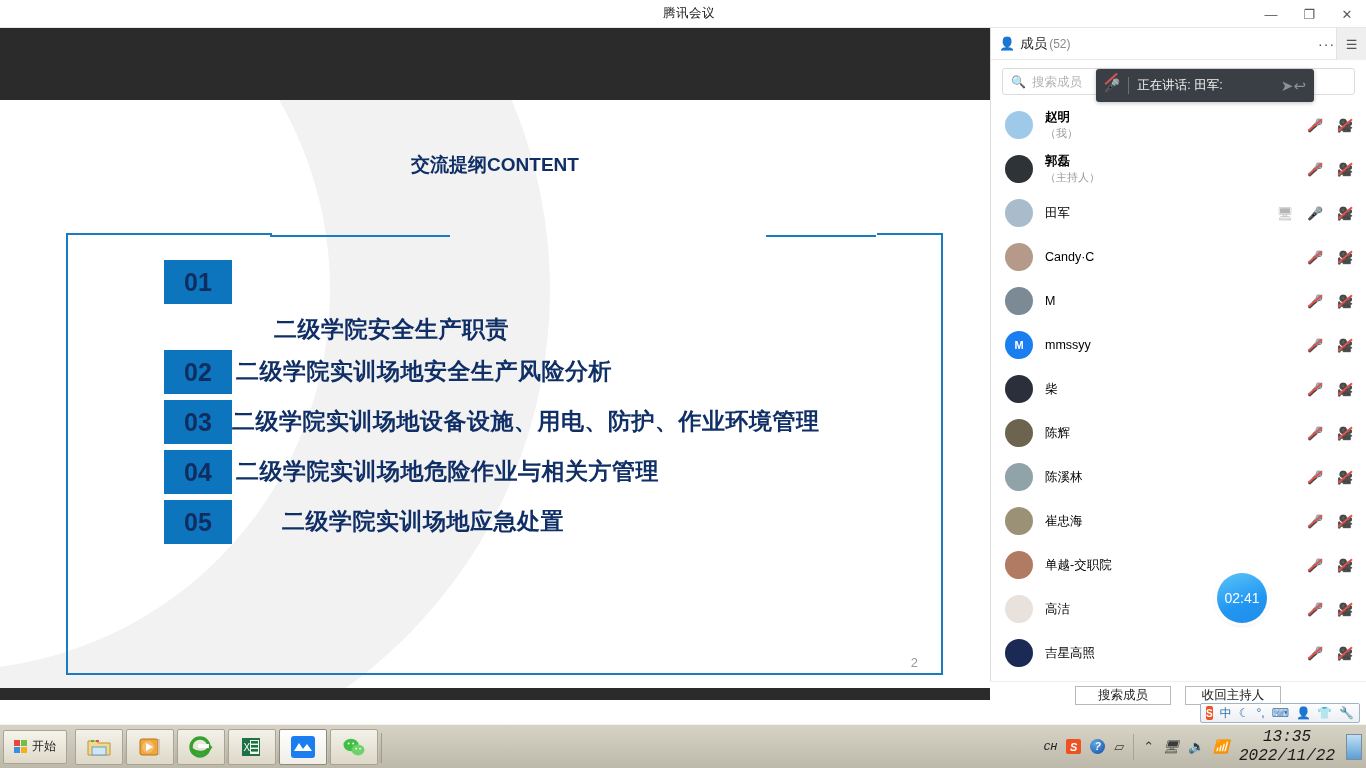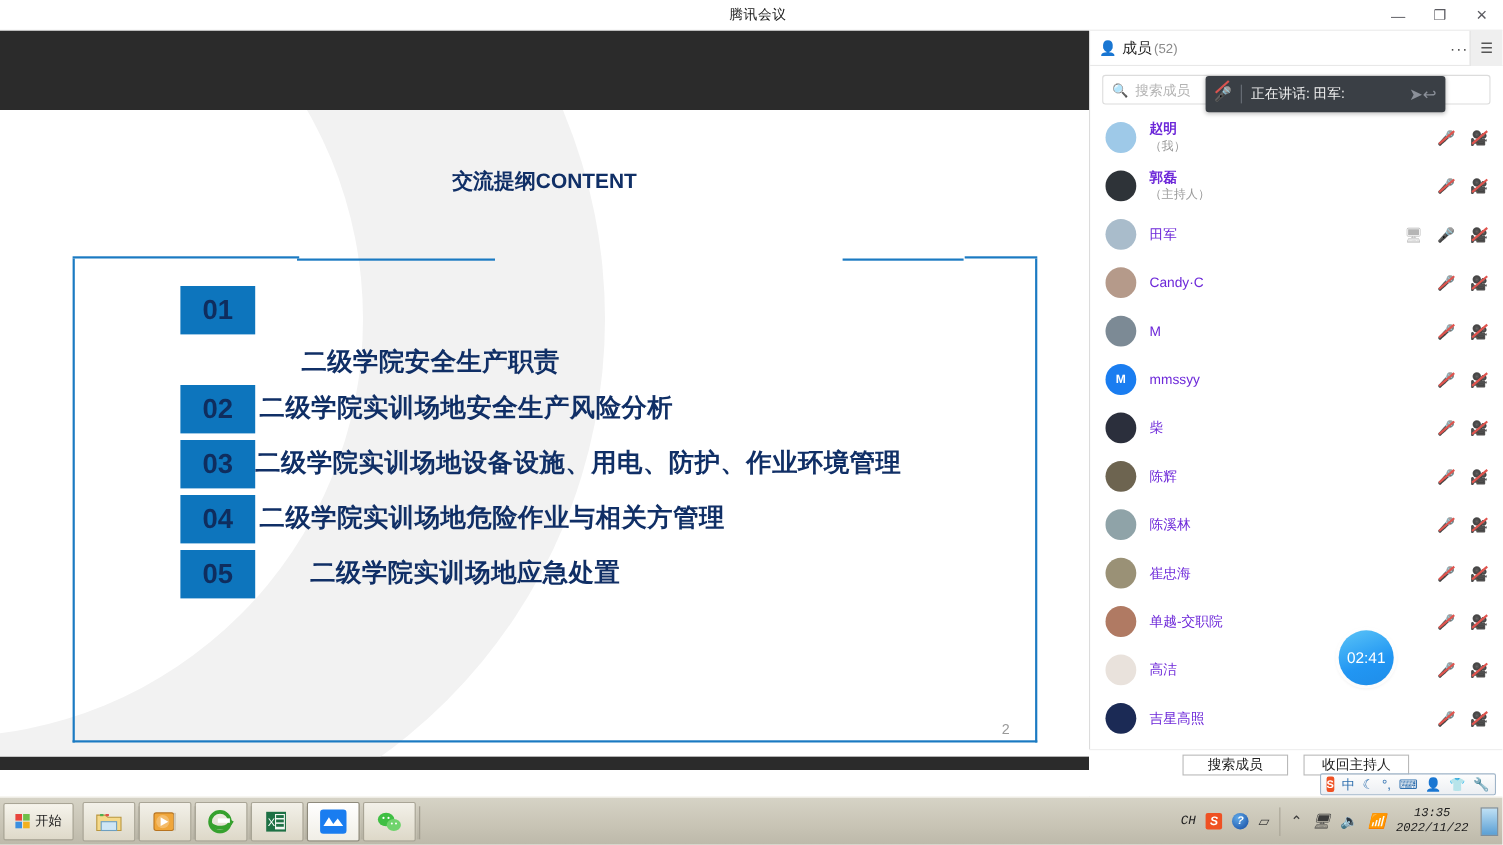--- a/index.html
+++ b/index.html
@@ -144,21 +144,21 @@
   .prow{
     display:flex; align-items:center; height:44px; padding:0 14px 0 14px;
   }
   .pav{
     width:28px; height:28px; border-radius:50%; flex:none; margin-right:12px;
     background:#bfc6cc; position:relative; overflow:hidden;
     display:flex; align-items:center; justify-content:center;
     color:#fff; font-size:11px; font-weight:bold;
   }
   .pname{ display:flex; flex-direction:column; justify-content:center; line-height:1.15;}
-  .pn1{ font-size:12.5px; color:#6d28d9; }
+  .pn1{ font-size:12.5px; color:#000000; }
   .pn1.bold{ font-weight:bold; }
   .pn2{ font-size:11px; color:#9a9a9a; margin-top:2px; }
   .pico{ margin-left:auto; display:flex; align-items:center; gap:14px; }
   .icn{ position:relative; width:16px; height:14px; display:flex; align-items:center; justify-content:center;
         color:#c9c9c9; font-size:13px; }
   .icn .ds{
     position:absolute; left:-1px; top:6px; width:18px; height:1.5px; background:#e0544e;
     transform:rotate(-40deg);
   }
   .icn.on{ color:#2ecc40; }
@@ -233,21 +233,21 @@
   .tray{
     margin-left:auto; display:flex; align-items:center; gap:9px; padding-right:4px; height:44px;font-style:italic;
   }
   .tray .lang{ font-size:11.5px; color:#222; font-family:"Liberation Mono",monospace;}
   .tray .sg{ width:15px;height:15px;background:#ef5123;color:#fff;border-radius:2px;
              font-size:11px;font-weight:bold;display:flex;align-items:center;justify-content:center;}
   .tray .help{ width:15px;height:15px;border-radius:50%;background:radial-gradient(circle at 35% 30%,#5ea8e8,#1348a0);
                color:#fff;font-size:10px;font-weight:bold;display:flex;align-items:center;justify-content:center;}
   .tray .sep{ width:1px; height:26px; background:#a8a496; }
   .tray .ticon{ color:#3b3b3b; font-size:13px; }
-  .clock{ text-align:center; line-height:1.15; font-size:11px; color:#1b1b1b;
+  .clock{ text-align:center; line-height:1.15; font-size:16px; color:#1b1b1b;
           font-family:"Liberation Mono","DejaVu Sans Mono",monospace; }
   .showdesk{ width:16px; height:26px; margin-left:2px;
              background:linear-gradient(#bfe0f5,#5a9fd4); border:1px solid #7d8d9c; }
 </style>
 </head>
 <body>
 
 <div class="app">
 
   <div class="titlebar">

